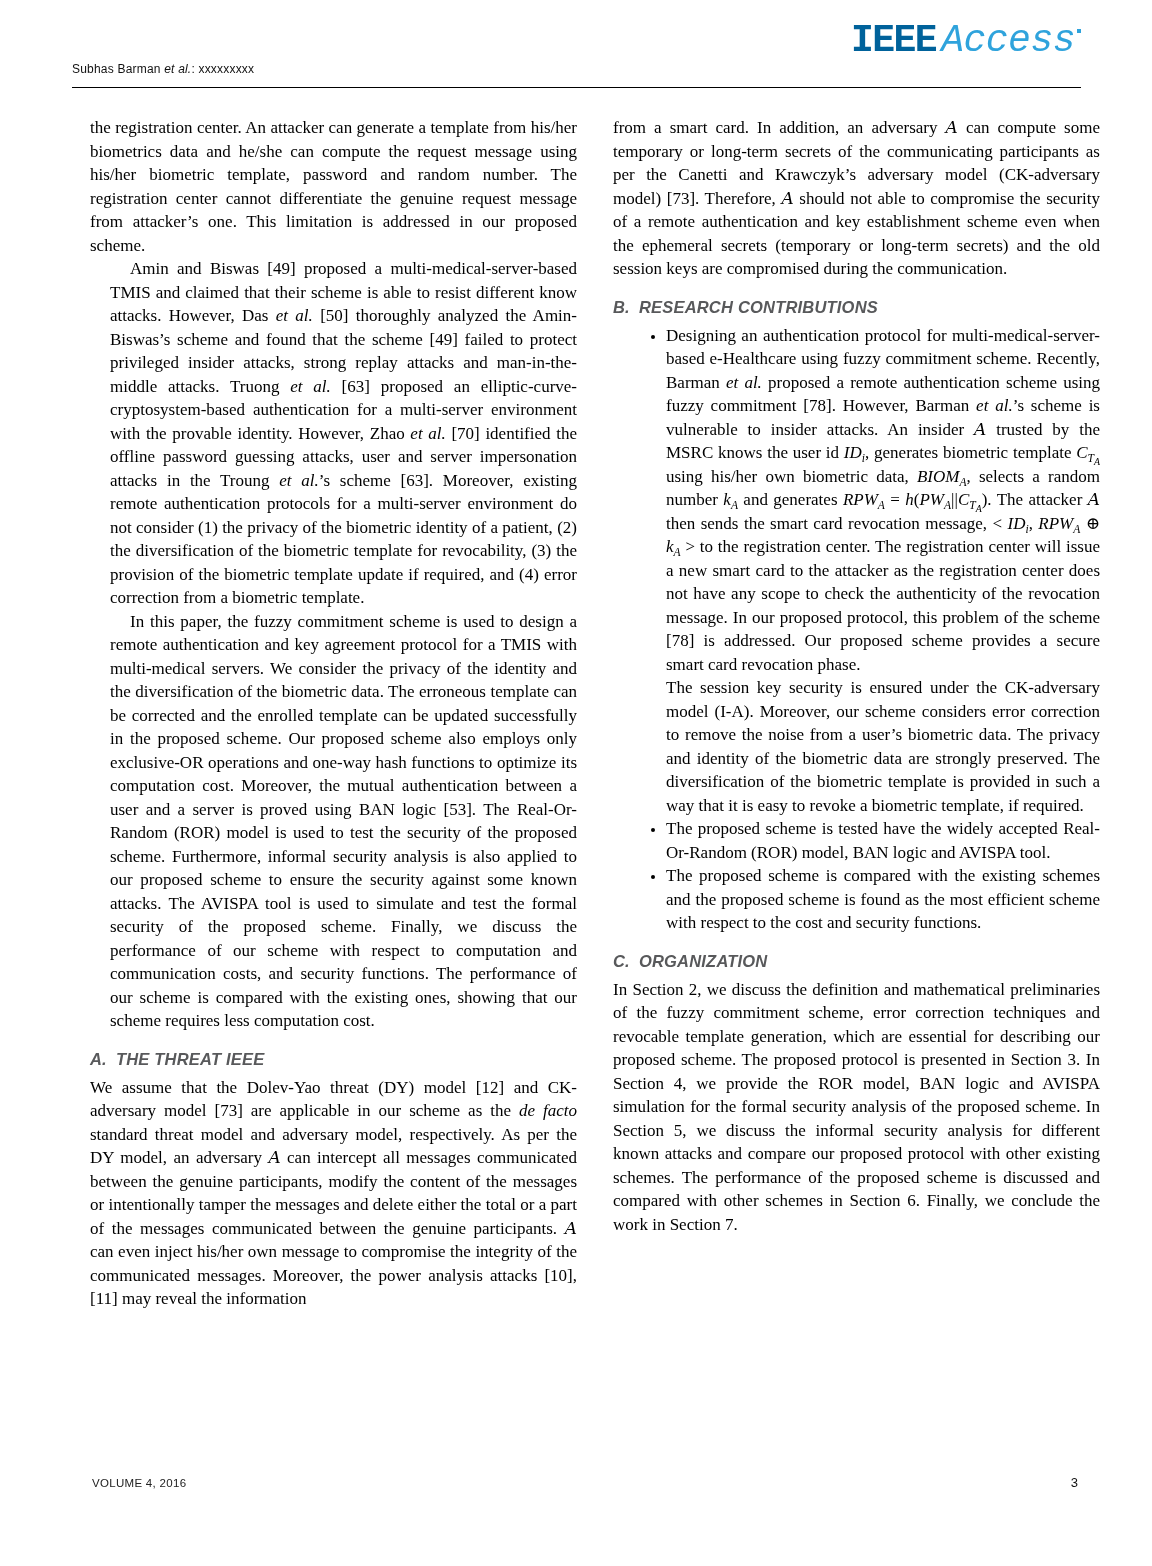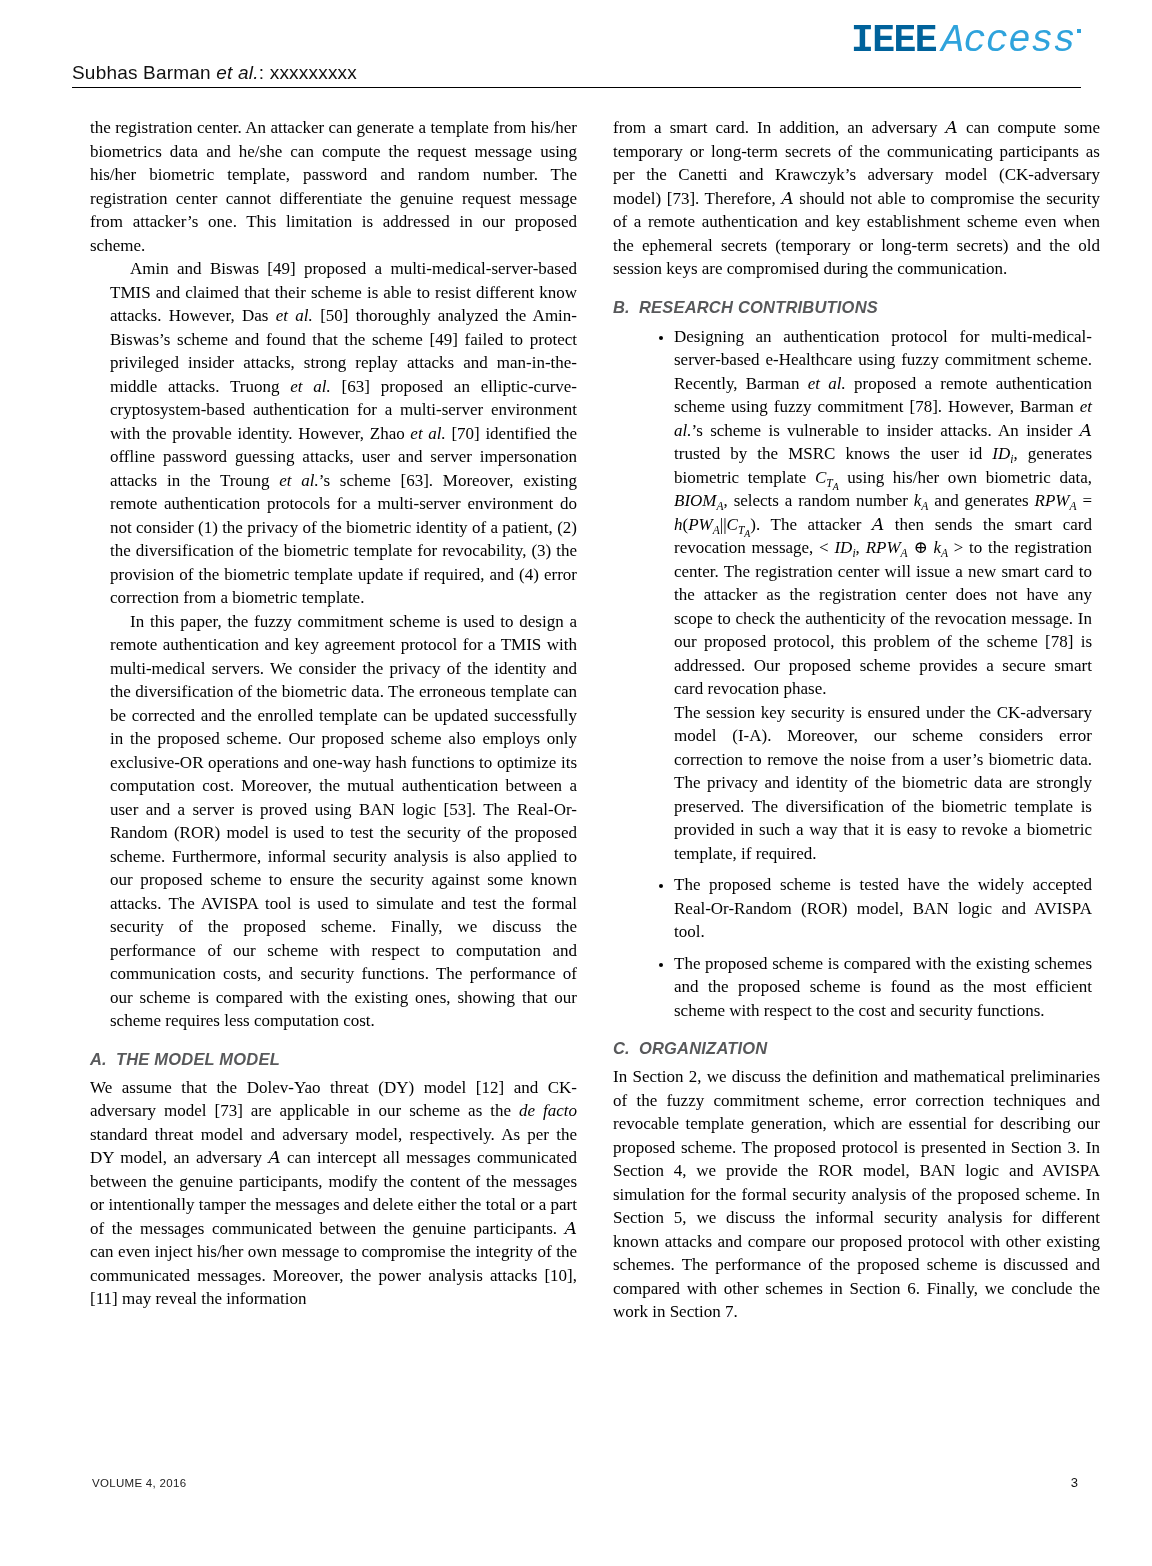--- a/index.html
+++ b/index.html
@@ -4,21 +4,21 @@
 <style>
   html,body { margin:0; padding:0; background:#ffffff; }
   .page {
     position:relative; width:1152px; height:1566px; background:#ffffff;
     font-family:"Liberation Serif","DejaVu Serif",serif; color:#000;
     overflow:hidden;
   }
   .running-head {
     position:absolute; left:72px; top:62px;
     font-family:"Liberation Sans","DejaVu Sans",sans-serif;
-    font-size:19px; color:#111; letter-spacing:0.2px;
+    font-size:12px; color:#111; letter-spacing:0.2px;
   }
   .logo {
     position:absolute; right:71px; top:24px;
     font-family:Liberation Mono, monospace;
     font-size:38px; line-height:34px; white-space:nowrap;
   }
   .logo .ieee   { font-weight:bold; letter-spacing:-1.5px; }
   .logo .access { font-style:italic; margin-left:5px; letter-spacing:-0.5px; }
   .logo .tm     { display:inline-block; width:4px; height:4px; margin-left:2px; margin-bottom:18px; }
   .rule { position:absolute; left:72px; right:71px; top:87px; border-top:1.6px solid #000; }
@@ -34,21 +34,21 @@
 
   .sec-head {
     margin:17px 0 7px 0;
     font-family:"Liberation Sans","DejaVu Sans",sans-serif;
     font-weight:bold; font-style:italic;
     font-size:16.5px; color:#58595B; letter-spacing:0.2px;
   }
   .sec-head .pfx { margin-right:9px; }
 
   ul.contrib { margin:0; padding:0 0 0 53px; }
-  ul.contrib li { margin:8px; }
+  ul.contrib li { margin:0; }
   ul.contrib li::marker { font-size:14px; }
 
   sub { font-size:68%; line-height:0; }
   sub sub { font-size:85%; }
   .cal { font-style:italic; font-family:"DejaVu Serif",serif; }
   i { font-style:italic; }
 
   .footer-volume {
     position:absolute; left:72px; top:1477px;
     font-family:"Liberation Sans","DejaVu Sans",sans-serif;
@@ -74,21 +74,21 @@
   <div class="rule"></div>
 
   <div class="columns">
 
     <div class="col">
       <p class="body">the registration center. An attacker can generate a template from his/her biometrics data and he/she can compute the request message using his/her biometric template, password and random number. The registration center cannot differentiate the genuine request message from attacker’s one. This limitation is addressed in our proposed scheme.</p>
       <p class="body indent">Amin and Biswas [49] proposed a multi-medical-server-based TMIS and claimed that their scheme is able to resist different know attacks. However, Das <i>et al.</i> [50] thoroughly analyzed the Amin-Biswas’s scheme and found that the scheme [49] failed to protect privileged insider attacks, strong replay attacks and man-in-the-middle attacks. Truong <i>et al.</i> [63] proposed an elliptic-curve-cryptosystem-based authentication for a multi-server environment with the provable identity. However, Zhao <i>et al.</i> [70] identified the offline password guessing attacks, user and server impersonation attacks in the Troung <i>et al.</i>’s scheme [63]. Moreover, existing remote authentication protocols for a multi-server environment do not consider (1) the privacy of the biometric identity of a patient, (2) the diversification of the biometric template for revocability, (3) the provision of the biometric template update if required, and (4) error correction from a biometric template.</p>
       <p class="body indent">In this paper, the fuzzy commitment scheme is used to design a remote authentication and key agreement protocol for a TMIS with multi-medical servers. We consider the privacy of the identity and the diversification of the biometric data. The erroneous template can be corrected and the enrolled template can be updated successfully in the proposed scheme. Our proposed scheme also employs only exclusive-OR operations and one-way hash functions to optimize its computation cost. Moreover, the mutual authentication between a user and a server is proved using BAN logic [53]. The Real-Or-Random (ROR) model is used to test the security of the proposed scheme. Furthermore, informal security analysis is also applied to our proposed scheme to ensure the security against some known attacks. The AVISPA tool is used to simulate and test the formal security of the proposed scheme. Finally, we discuss the performance of our scheme with respect to computation and communication costs, and security functions. The performance of our scheme is compared with the existing ones, showing that our scheme requires less computation cost.</p>
 
       <div class="sec-head">
-        <span class="pfx">A.</span><span>THE MODEL MODEL</span>
+        <span class="pfx">A.</span><span>THE THREAT IEEE</span>
       </div>
 
       <p class="body">We assume that the Dolev-Yao threat (DY) model [12] and CK-adversary model [73] are applicable in our scheme as the <i>de facto</i> standard threat model and adversary model, respectively. As per the DY model, an adversary <span class="cal">A</span> can intercept all messages communicated between the genuine participants, modify the content of the messages or intentionally tamper the messages and delete either the total or a part of the messages communicated between the genuine participants. <span class="cal">A</span> can even inject his/her own message to compromise the integrity of the communicated messages. Moreover, the power analysis attacks [10], [11] may reveal the information</p>
     </div>
 
     <div class="col">
       <p class="body">from a smart card. In addition, an adversary <span class="cal">A</span> can compute some temporary or long-term secrets of the communicating participants as per the Canetti and Krawczyk’s adversary model (CK-adversary model) [73]. Therefore, <span class="cal">A</span> should not able to compromise the security of a remote authentication and key establishment scheme even when the ephemeral secrets (temporary or long-term secrets) and the old session keys are compromised during the communication.</p>
 
       <div class="sec-head">
         <span class="pfx">B.</span><span>RESEARCH CONTRIBUTIONS</span>

